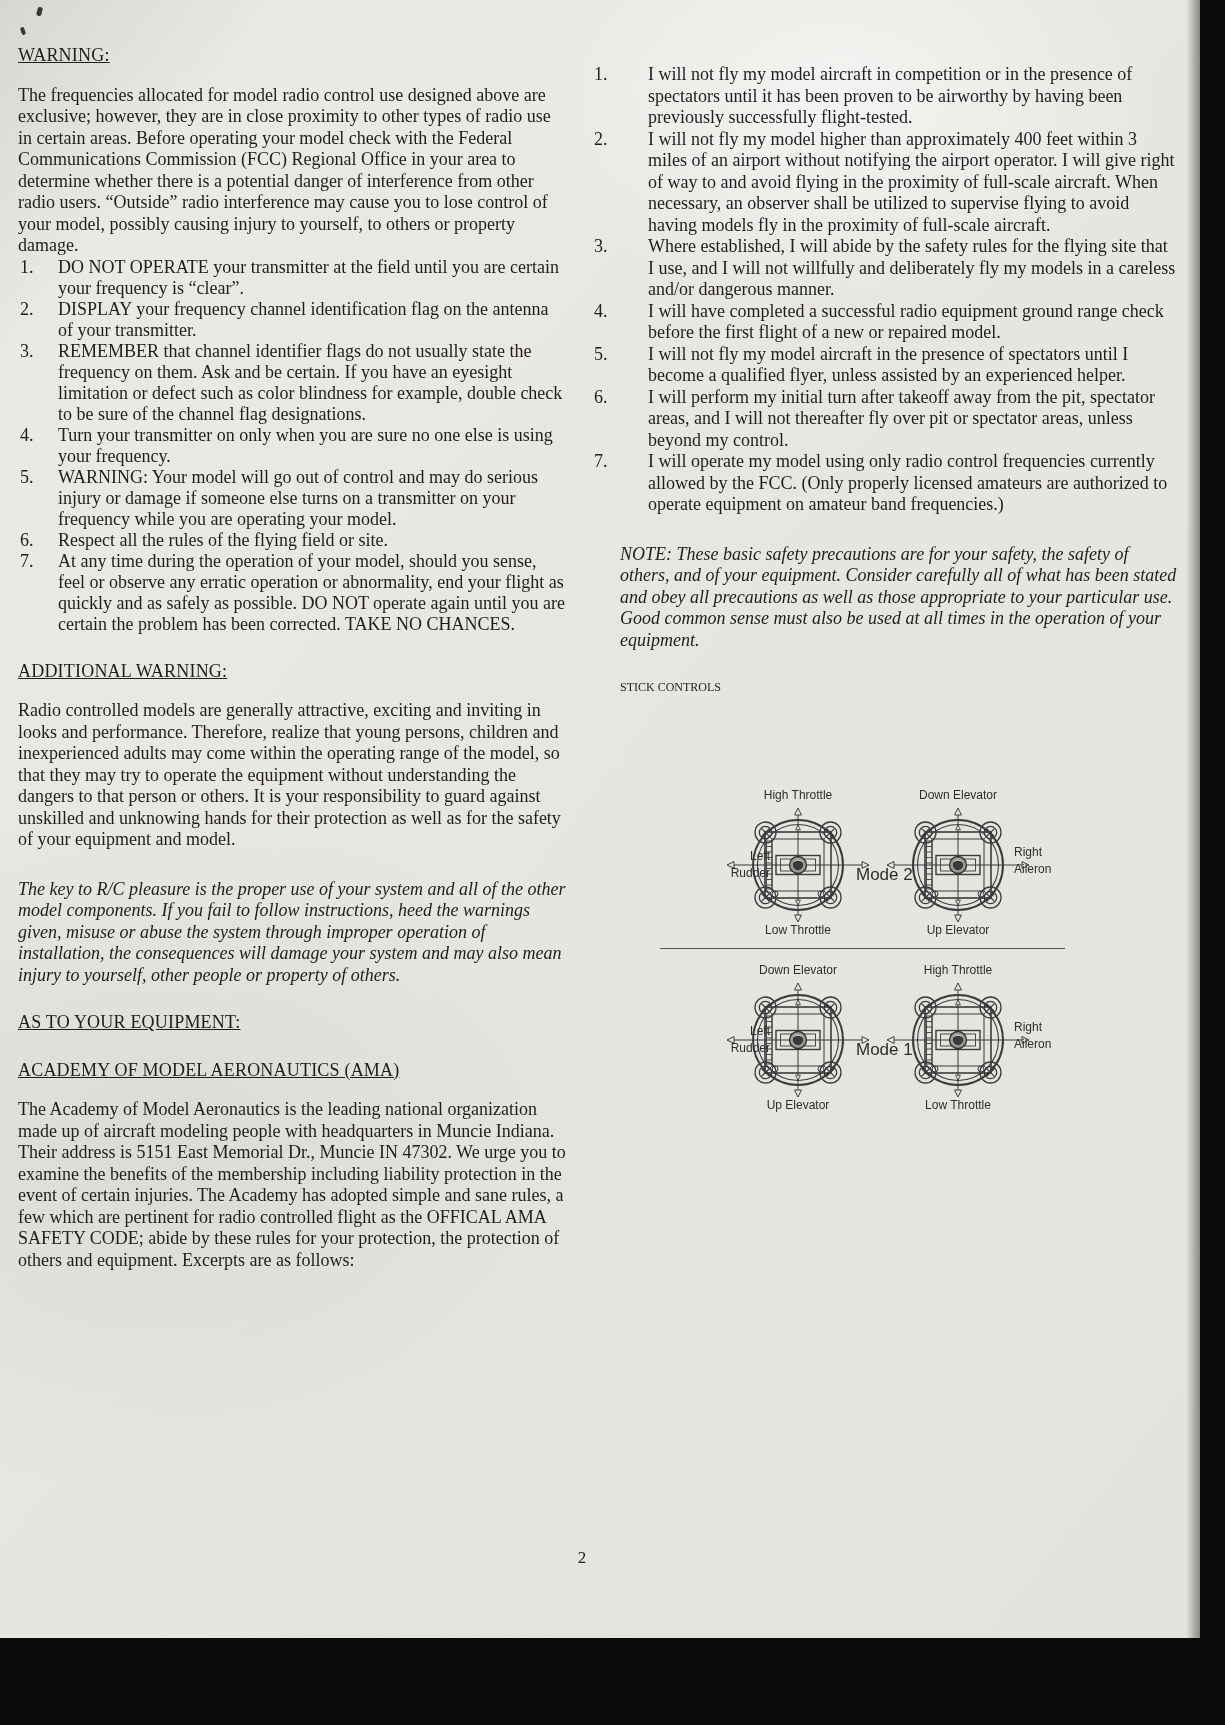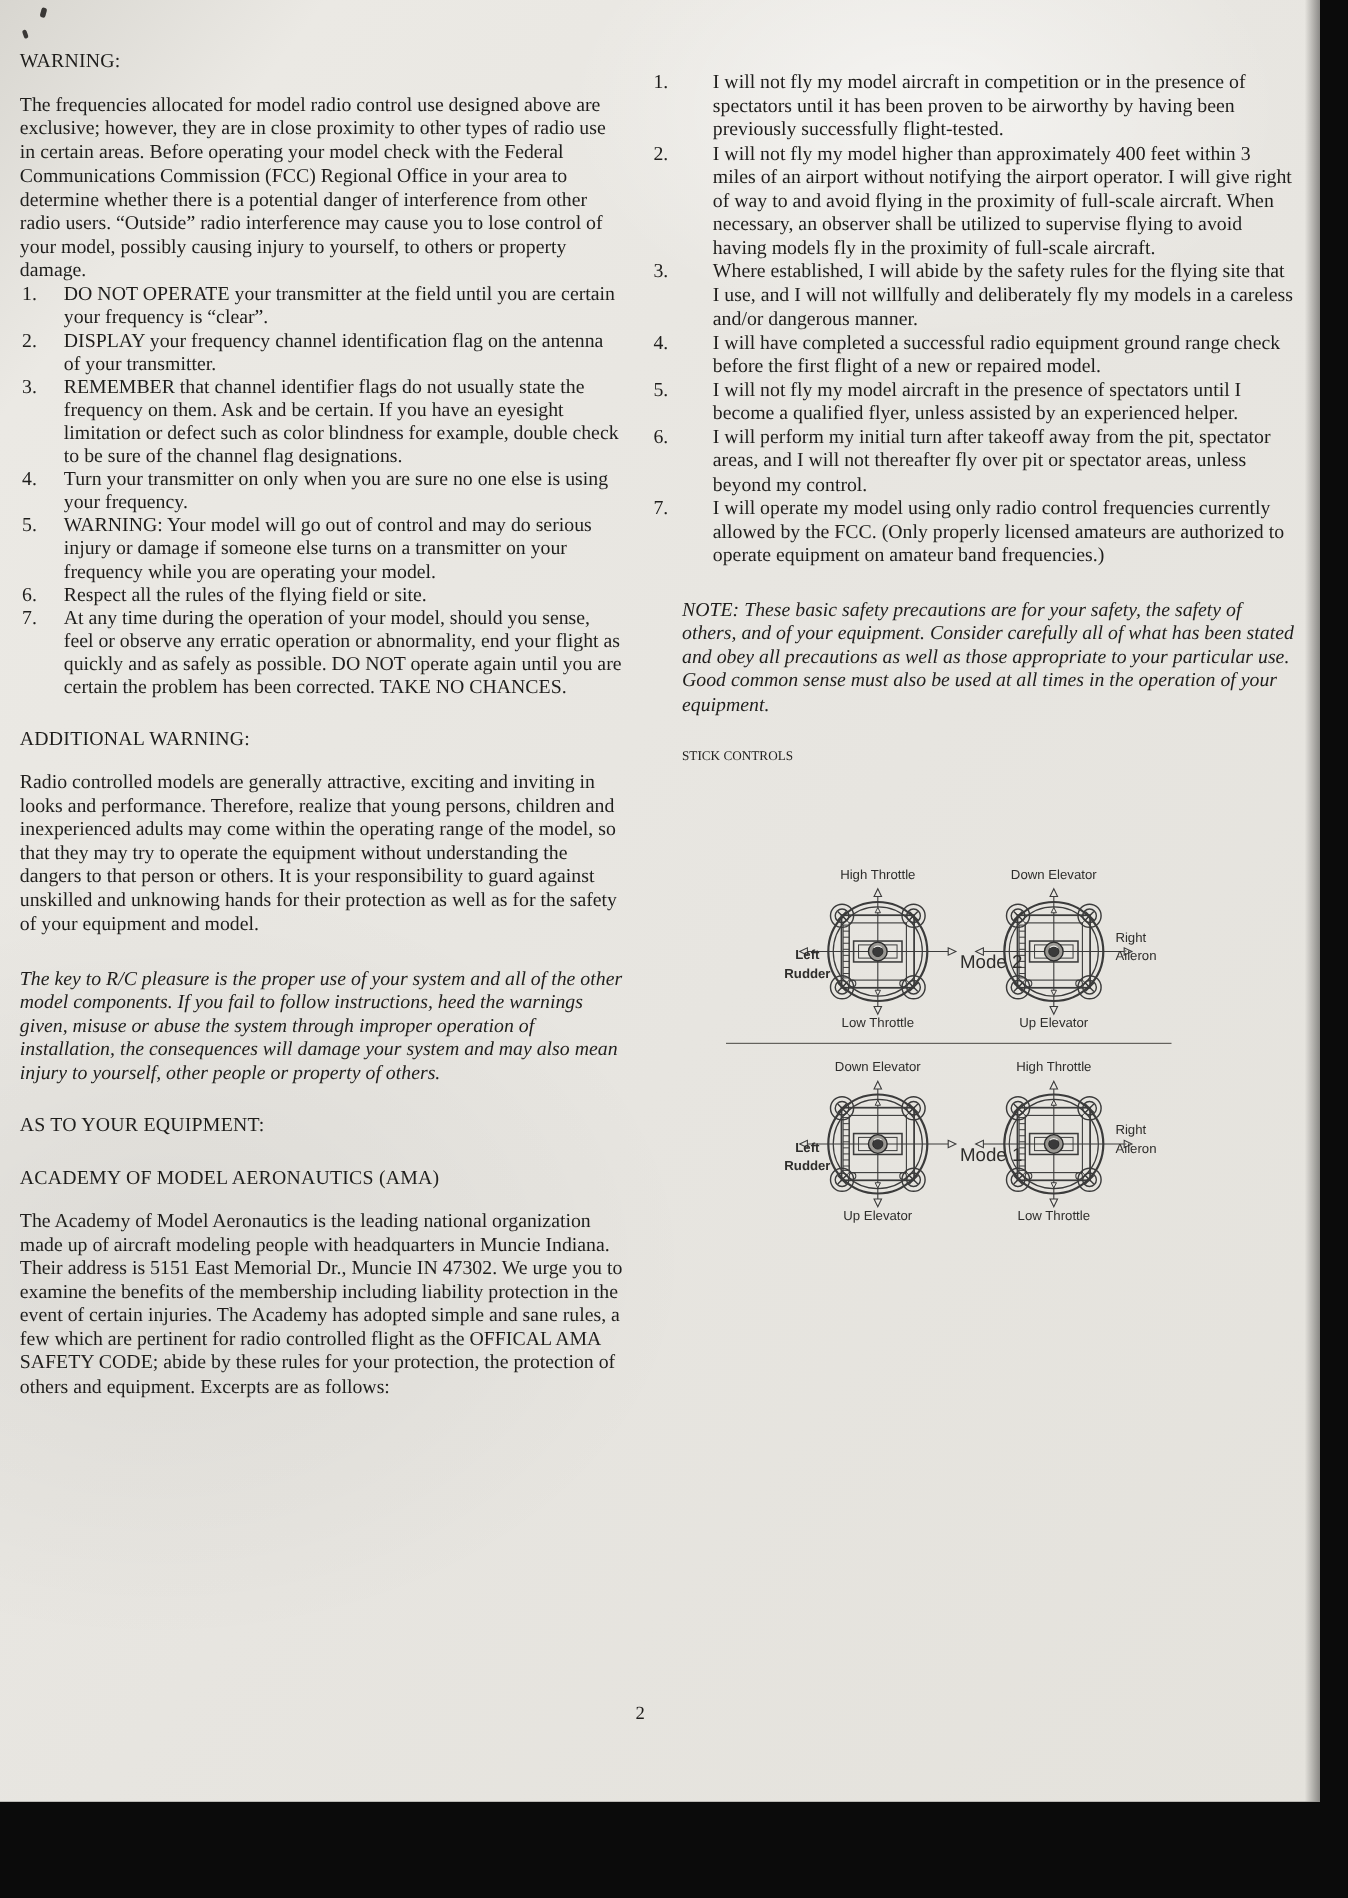--- a/index.html
+++ b/index.html
@@ -20,21 +20,21 @@
   .edge-shade{position:absolute;top:0;right:0;width:14px;height:100%;
     background:linear-gradient(to right, rgba(0,0,0,0), rgba(0,0,0,.4));}
   .speck{position:absolute;background:#3a3836;border-radius:2px;}
   .speck.s1{left:37px;top:7px;width:5px;height:9px;transform:rotate(15deg);}
   .speck.s2{left:21px;top:27px;width:4px;height:8px;transform:rotate(-20deg);}
 
   .col{position:absolute;font-size:18px;line-height:21.5px;}
   .col-left{left:18px;top:45px;width:548px;}
   .col-right{left:592px;top:64px;width:585px;}
 
-  .head{margin:26px 0 18px;font-size:18px;letter-spacing:.2px;}
+  .head{margin:26px 0 18px;font-size:18px;letter-spacing:.2px;text-decoration:underline;}
   .head.first{margin-top:0;}
   p.body{margin:0;}
   p.body.gap{margin-top:28px;font-style:italic;}
 
   ol.doclist{list-style:none;margin:0;padding:0;counter-reset:li;}
   ol.doclist li{position:relative;counter-increment:li;margin:0;}
   ol.doclist li::before{content:counter(li) ".";position:absolute;left:2px;top:0;}
   .col-left ol.doclist li{padding-left:40px;line-height:21px;}
   .col-right ol.doclist li{padding-left:56px;}
   .indent{padding-left:28px;}
@@ -44,23 +44,23 @@
   
   .stick-group{position:absolute;left:640px;width:460px;height:172px;
     font-family:"Liberation Sans","DejaVu Sans",sans-serif;color:#2e2d2b;}
   .g-mode2{top:780px;}
   .g-mode1{top:955px;}
   .stick-group .lbl{position:absolute;font-size:12px;line-height:17px;}
   .lbl.top-left{left:68px;top:7px;width:180px;text-align:center;}
   .lbl.top-right{left:228px;top:7px;width:180px;text-align:center;}
   .lbl.bot-left{left:68px;top:142px;width:180px;text-align:center;}
   .lbl.bot-right{left:228px;top:142px;width:180px;text-align:center;}
-  .lbl.side-left{left:58px;top:80px;width:72px;text-align:center;font-weight:bold;}
+  .lbl.side-left{left:58px;top:68px;width:72px;text-align:right;}
   .lbl.side-right{left:374px;top:64px;width:84px;text-align:left;}
-  .lbl.mode{left:216px;top:86px;width:90px;font-size:17px;text-align:center;}
+  .lbl.mode{left:216px;top:86px;width:90px;font-size:17px;}
   .gimbal{position:absolute;width:160px;height:140px;top:15px;}
   .gimbal.gleft{left:78px;}
   .gimbal.gright{left:238px;}
   .divider{position:absolute;left:660px;top:948px;width:405px;height:0;
     border-top:1.6px solid #56544f;}
 
   .page-number{position:absolute;left:562px;top:1548px;width:40px;
     text-align:center;font-size:17px;color:#1f1e1c;}
 </style>
 </head>

